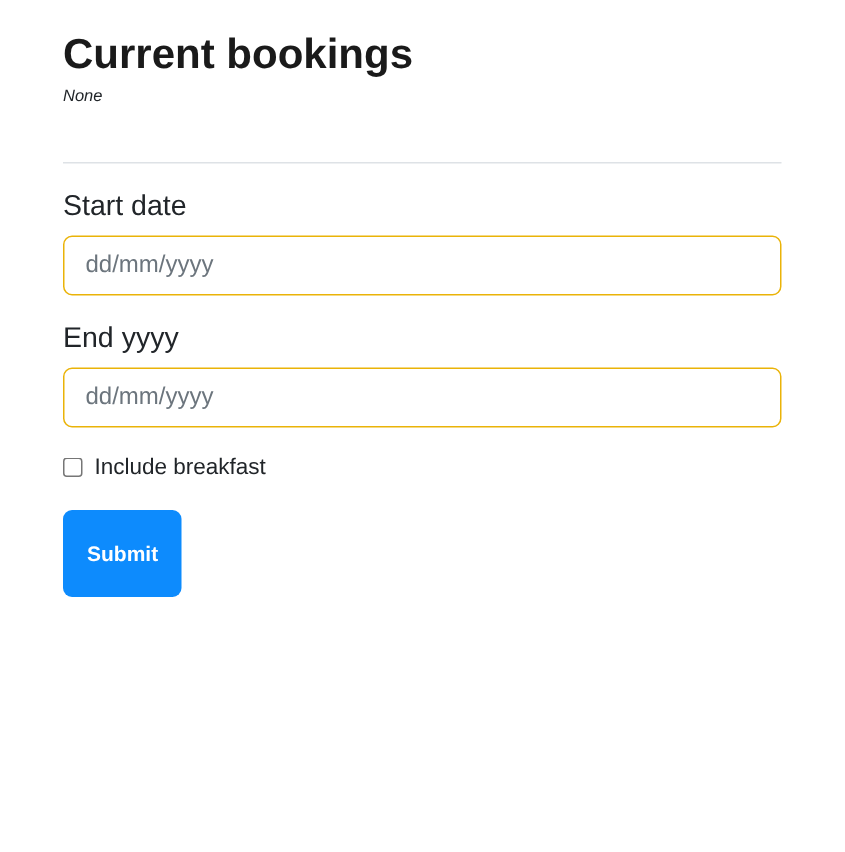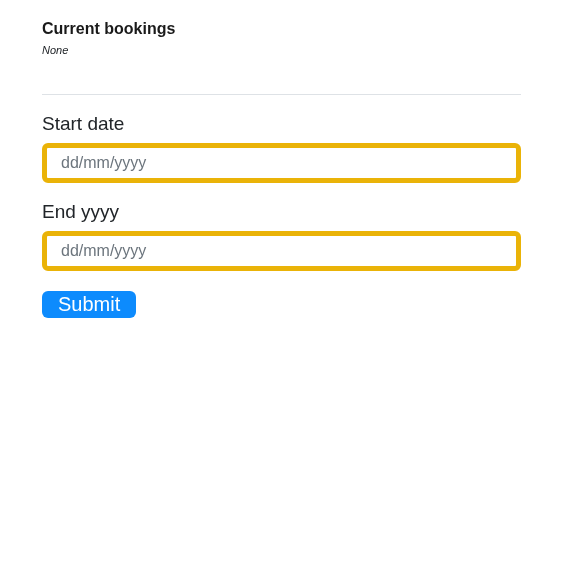--- a/index.html
+++ b/index.html
@@ -8,21 +8,21 @@
       padding: 0;
     }
     body {
       font-family: -apple-system, BlinkMacSystemFont, "Segoe UI", Helvetica, Arial, sans-serif;
       background: #ffffff;
       color: #212529;
       padding: 20px 42px;
       width: 563px;
     }
     h2 {
-      font-size: 16px;
+      font-size: 28px;
       font-weight: 600;
       color: #1a1a1a;
       margin-bottom: 6px;
     }
     .none-text {
       font-style: italic;
       font-size: 11px;
       color: #212529;
     }
     hr {
@@ -39,21 +39,21 @@
       color: #212529;
       margin-bottom: 8px;
     }
     .form-control {
       width: 100%;
       padding: 8px 14px;
       font-size: 16px;
       font-family: inherit;
       color: #212529;
       background-color: #fff;
-      border: 5px solid #eab308;
+      border: 1px solid #eab308;
       border-radius: 6px;
       height: 40px;
     }
     .form-control::placeholder {
       color: #6c757d;
     }
     select.form-control {
       appearance: auto;
       padding-right: 30px;
       background-color: #fff;
@@ -68,23 +68,23 @@
       font-size: 15px;
       color: #212529;
     }
     .checkbox-group input[type="checkbox"] {
       width: 13px;
       height: 13px;
     }
     .btn-primary {
       display: inline-block;
       margin-top: 20px;
-      padding: 2px 16px;
-      font-size: 20px;
-      font-weight: 400;
+      padding: 21px 16px;
+      font-size: 14px;
+      font-weight: 700;
       color: #ffffff;
       background-color: #0d8bfd;
       border: none;
       border-radius: 6px;
       cursor: pointer;
     }
   </style>
 </head>
 <body>
 
@@ -101,15 +101,19 @@
     <label class="form-label">Start date</label>
     <input type="text" class="form-control" placeholder="dd/mm/yyyy" style="">
   </div>
 
   <div class="form-group">
     <label class="form-label">End yyyy</label>
     <input type="text" class="form-control" placeholder="dd/mm/yyyy" style="">
   </div>
 
 
+  <div class="checkbox-group">
+    <input type="checkbox" style="">
+    <label>Include breakfast</label>
+  </div>
 
   <button class="btn-primary">Submit</button>
 </section>
 
 </body></html>

